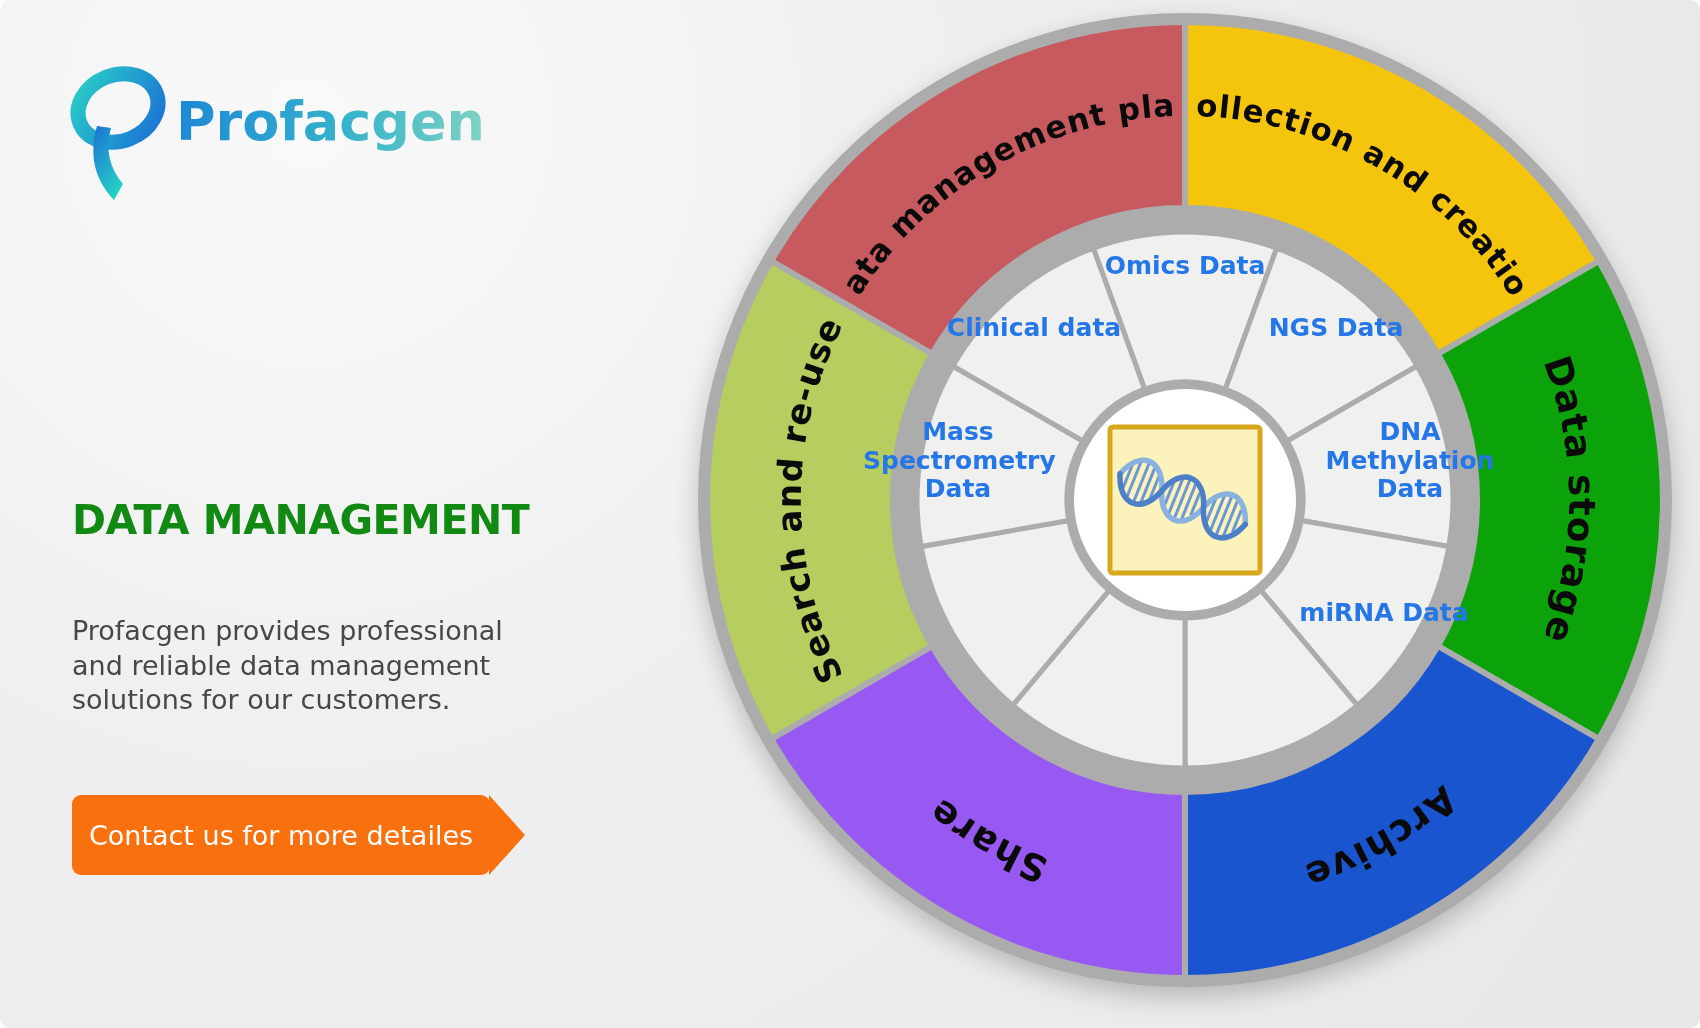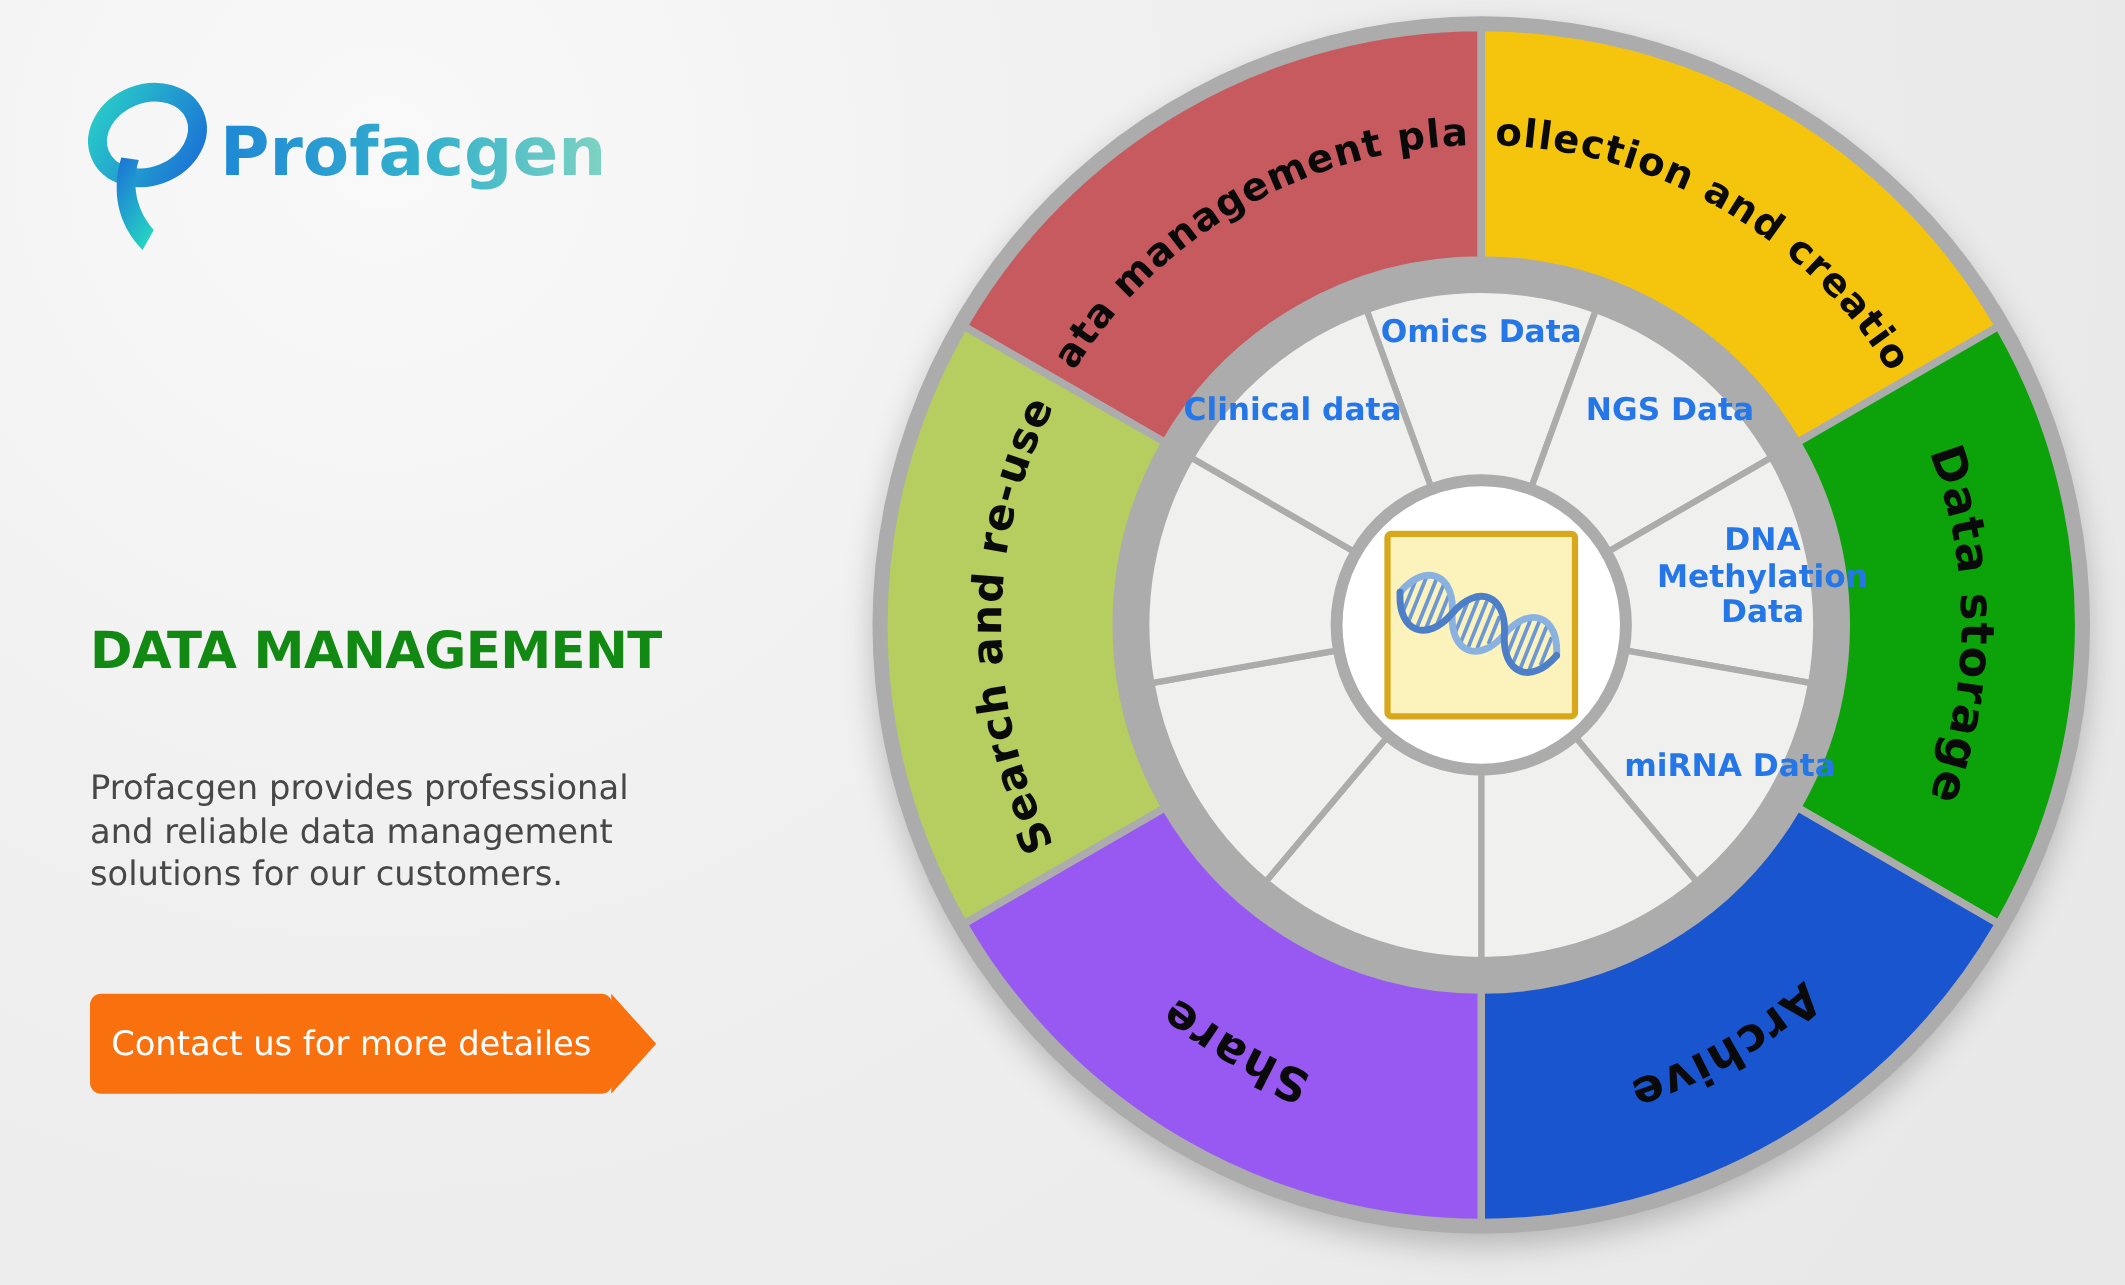--- a/index.html
+++ b/index.html
@@ -1,18 +1,18 @@
 <!DOCTYPE html>
 <html><head>
 <meta charset="utf-8">
 <style>
   html,body{margin:0;padding:0;}
   body{font-family:"DejaVu Sans",sans-serif;}
   .page{position:relative;width:1700px;height:1028px;overflow:hidden;
-        background:radial-gradient(circle at 18% 12%, #f9f9f9 0%, #efefef 40%, #e7e7e7 100%);}
+        background:radial-gradient(circle at 18% 12%, #f9f9f9 0%, #efefef 40%, #e7e7e7 100%);border-radius:10px;}
   
   .logo-svg{position:absolute;left:66px;top:56px;}
   .hero-title{position:absolute;left:72px;top:492px;color:#128912;
               font-weight:700;font-size:41px;line-height:1.38;letter-spacing:-0.5px;}
   .hero-desc{position:absolute;left:72px;top:614px;width:445px;color:#474747;
              font-size:27px;line-height:1.28;font-weight:400;}
   .cta{position:absolute;left:72px;top:795px;width:418px;height:80px;background:#F9700E;
        border-radius:9px;display:flex;align-items:center;justify-content:center;cursor:pointer;}
   .cta::after{content:"";position:absolute;left:100%;top:0;width:0;height:0;margin-left:-1px;
        border-top:40px solid transparent;border-bottom:40px solid transparent;border-left:36px solid #F9700E;}
@@ -127,15 +127,16 @@
         <path d="M -70 0 C -60 -30 -35 -30 -25 0 C -15 30 10 30 20 0 C 30 -30 55 -30 65 0" fill="none" stroke="#8AB2E0" stroke-width="5.5" stroke-linecap="round"></path>
         <path d="M -70 0 C -60 30 -35 30 -25 0 C -15 -30 10 -30 20 0 C 30 30 55 30 65 0" fill="none" stroke="#4D7EC8" stroke-width="5.5" stroke-linecap="round"></path>
       </g>
     </g>
   </svg>
 
   <div class="wedge-label" style="left:1185px;top:266px;width:230px;">Omics Data</div>
   <div class="wedge-label" style="left:1336px;top:328px;width:210px;">NGS Data</div>
   <div class="wedge-label" style="left:1410px;top:461px;width:185px;">DNA Methylation Data</div>
   <div class="wedge-label" style="left:1384px;top:613px;width:230px;">miRNA Data</div>
+  <div class="wedge-label" style="left:958px;top:461px;width:190px;">Mass Spectrometry Data</div>
   <div class="wedge-label" style="left:1034px;top:328px;width:220px;">Clinical data</div>
 
 </div>
 
 </body></html>

